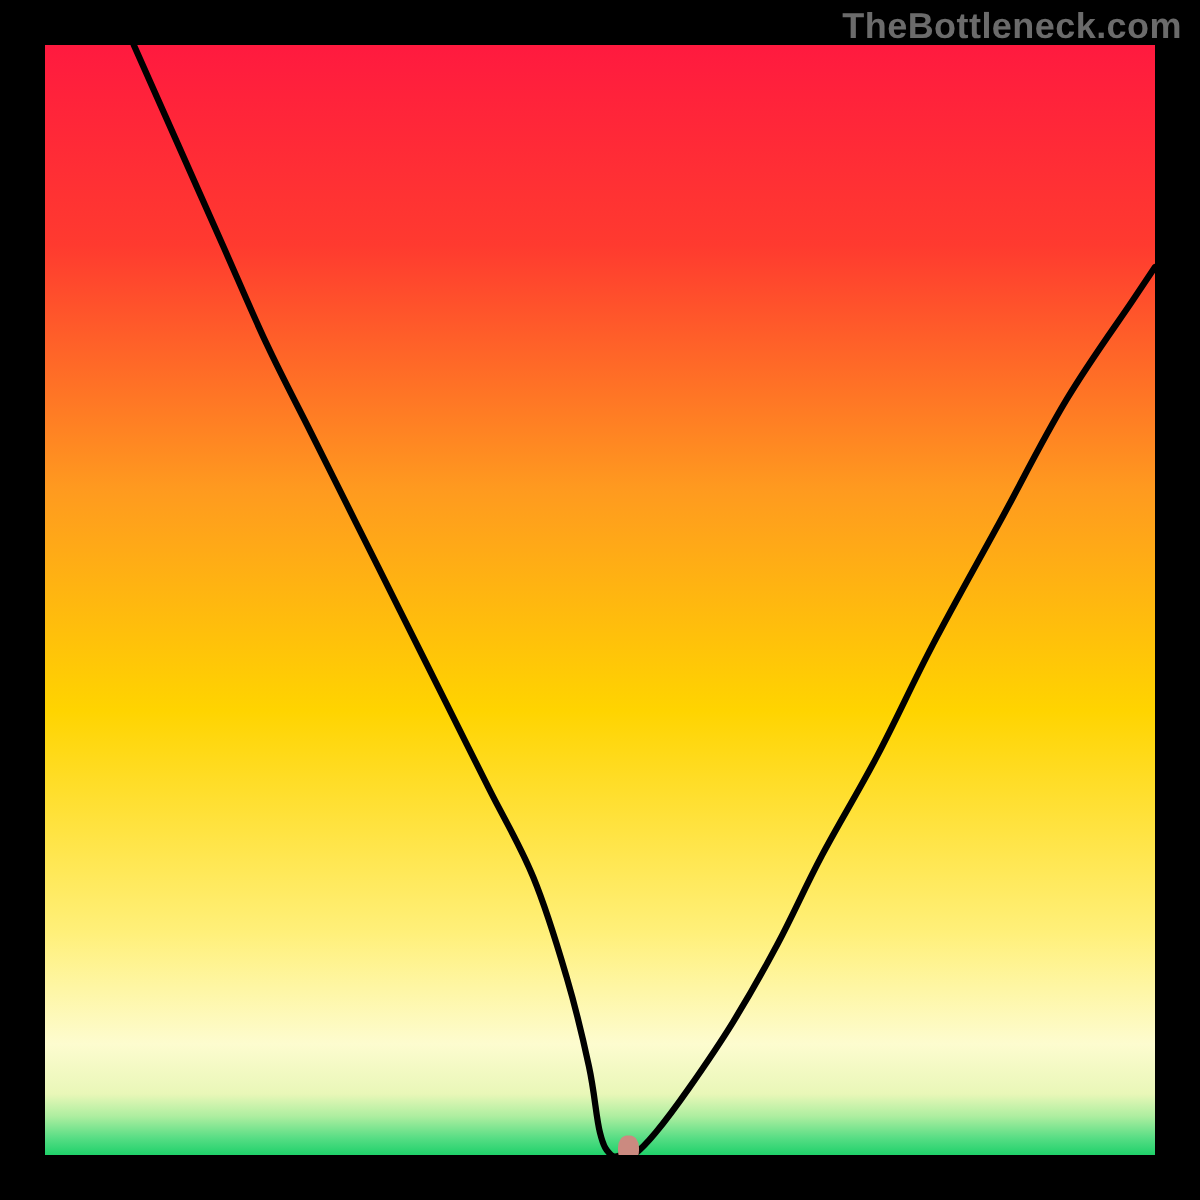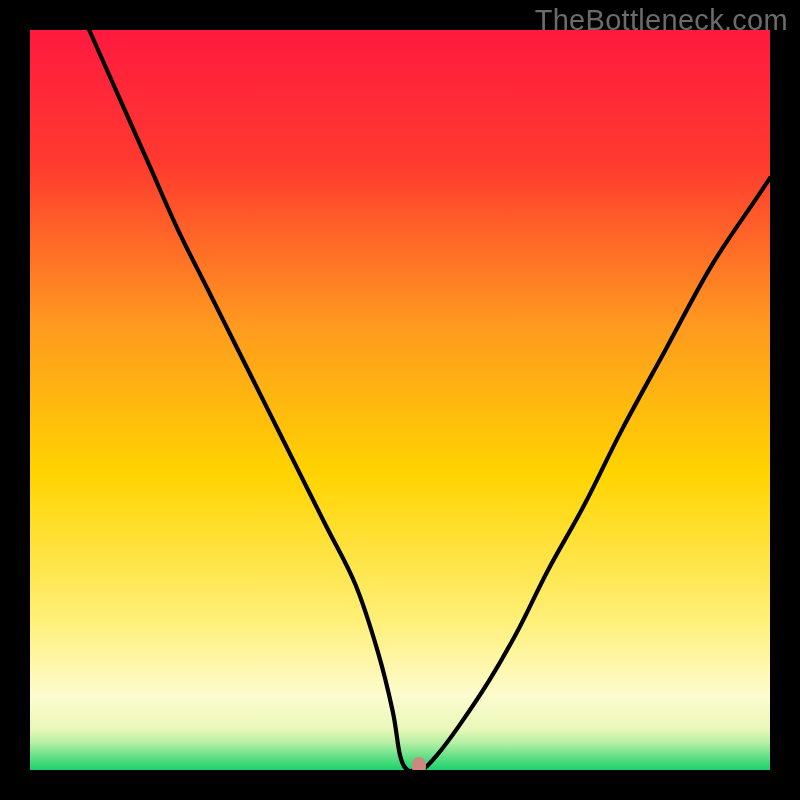--- a/index.html
+++ b/index.html
@@ -32,22 +32,22 @@
     left: 0;
     top: 0;
     width: 740px;
     height: 740px;
   }
   .watermark {
     position: absolute;
     top: 4px;
     right: 12px;
     color: #6b6b6b;
-    font-size: 29px;
-    font-weight: 400;
+    font-size: 24px;
+    font-weight: 700;
     letter-spacing: 0.3px;
     z-index: 10;
   }
   svg.curve {
     position: absolute;
     left: 0;
     top: 0;
     width: 740px;
     height: 740px;
   }

